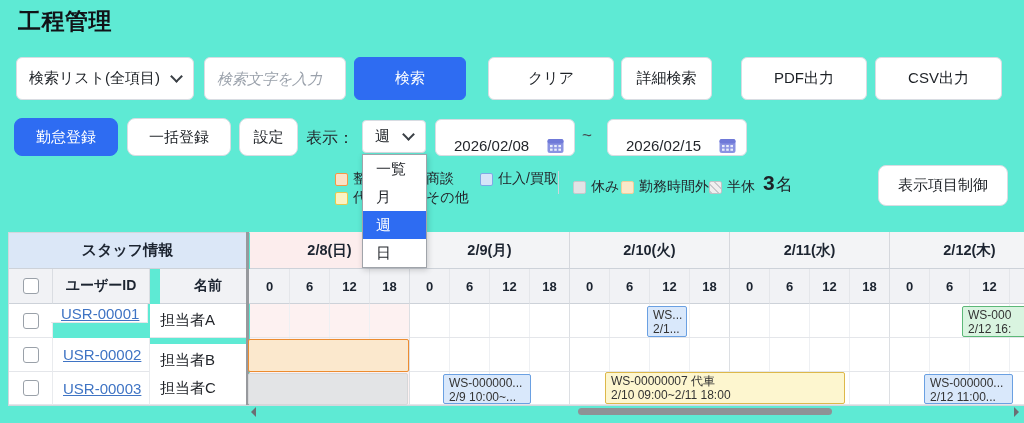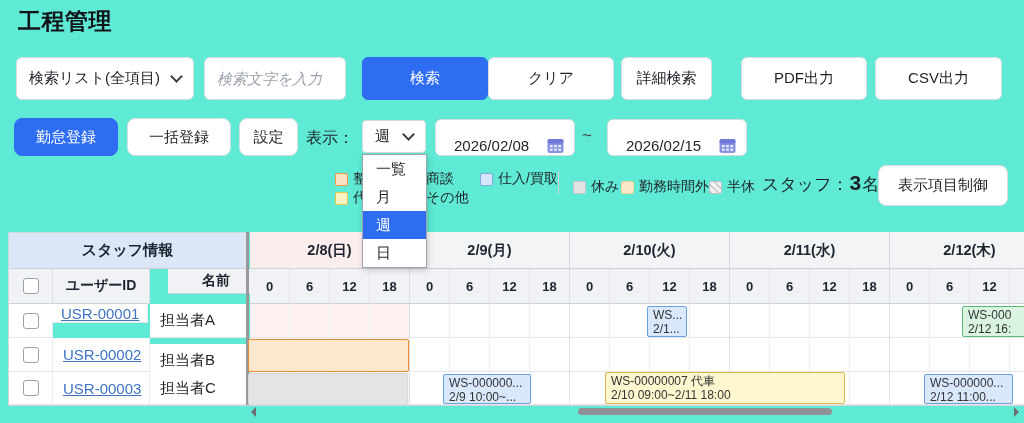--- a/index.html
+++ b/index.html
@@ -70,21 +70,21 @@
 
 <div class="stage">
 
   <div class="abs title">工程管理</div>
 
   <div class="ctl sel" style="left:16px;top:57px;width:178px;height:43px;">
     <span>検索リスト(全項目)</span>
     <span class="chev"></span>
   </div>
   <input class="txt" style="left: 204px; top: 57px; width: 142px; height: 43px;" placeholder="検索文字を入力">
-  <div class="ctl primary" style="left:362px;top:57px;width:126px;height:43px;">検索</div>
+  <div class="ctl primary" style="left:354px;top:57px;width:112px;height:43px;">検索</div>
   <div class="ctl" style="left:488px;top:57px;width:126px;height:43px;font-family:Liberation Serif, serif;">クリア</div>
   <div class="ctl" style="left:621px;top:57px;width:91px;height:43px;">詳細検索</div>
   <div class="ctl" style="left:741px;top:57px;width:126px;height:43px;">PDF出力</div>
   <div class="ctl" style="left:875px;top:57px;width:127px;height:43px;">CSV出力</div>
 
   <div class="ctl primary r8" style="left:14px;top:118px;width:104px;height:38px;">勤怠登録</div>
   <div class="ctl r8" style="left:127px;top:118px;width:104px;height:38px;">一括登録</div>
   <div class="ctl r8" style="left:239px;top:118px;width:59px;height:38px;">設定</div>
   <div class="plainlabel" style="left:306px;top:128px;">表示：</div>
   <div class="ctl sel" style="left:362px;top:120px;width:64px;height:33px;border-radius:4px;z-index:10;">
@@ -154,36 +154,35 @@
       <div class="lg" style="left: 621px; top: 178px;">
         <div class="sq" style="border-color: rgb(239, 207, 155); background: rgb(251, 232, 201);"></div>
         <span>勤務時間外</span>
       </div>
       <div class="lg" style="left: 709px; top: 178px;">
         <div class="sq hatch" style="border-color: rgb(192, 194, 198); background: rgb(236, 236, 238);"></div>
         <span>半休</span>
       </div>
     </div>
   <div class="staffcount">
-    <span class="t">スタッフ：</span>
     <span class="n">3</span>
     <span class="t">名</span>
   </div>
   <div class="ctl r8" style="left:878px;top:165px;width:130px;height:41px;">表示項目制御</div>
 
   <div class="line" style="left:8px;top:232px;width:1016px;height:1px;"></div>
   <div class="line" style="left:8px;top:232px;width:1px;height:174px;"></div>
   <div class="line" style="left:8px;top:405px;width:1016px;height:1px;"></div>
 
   <div class="hd1" style="left:9px;top:233px;width:238px;height:36px;background:#dbe7f7;font-size:15px;">スタッフ情報</div>
   <div class="hd2" style="left:9px;top:269px;width:44px;height:35px;">
     <div class="cb"></div>
   </div>
   <div class="hd2" style="left:53px;top:269px;width:97px;height:35px;">ユーザーID</div>
-  <div class="hd2" style="left:168px;top:269px;width:97px;height:25px;">名前</div>
+  <div class="hd2" style="left:160px;top:269px;width:97px;height:35px;">名前</div>
 
   <div id="gantt-headers">
       <div class="hd1" style="left: 250px; top: 232px; width: 160px; height: 37px; background: rgb(252, 237, 237);">2/8(日)</div>
       <div class="hd2" style="left: 250px; top: 269px; width: 40px; height: 35px; font-size: 13px; border-right-color: rgb(228, 230, 234);">0</div>
       <div class="hd2" style="left: 290px; top: 269px; width: 40px; height: 35px; font-size: 13px; border-right-color: rgb(228, 230, 234);">6</div>
       <div class="hd2" style="left: 330px; top: 269px; width: 40px; height: 35px; font-size: 13px; border-right-color: rgb(228, 230, 234);">12</div>
       <div class="hd2" style="left: 370px; top: 269px; width: 40px; height: 35px; font-size: 13px;">18</div>
       <div class="hd1" style="left: 410px; top: 232px; width: 160px; height: 37px; background: rgb(243, 244, 246);">2/9(月)</div>
       <div class="hd2" style="left: 410px; top: 269px; width: 40px; height: 35px; font-size: 13px; border-right-color: rgb(228, 230, 234);">0</div>
       <div class="hd2" style="left: 450px; top: 269px; width: 40px; height: 35px; font-size: 13px; border-right-color: rgb(228, 230, 234);">6</div>

